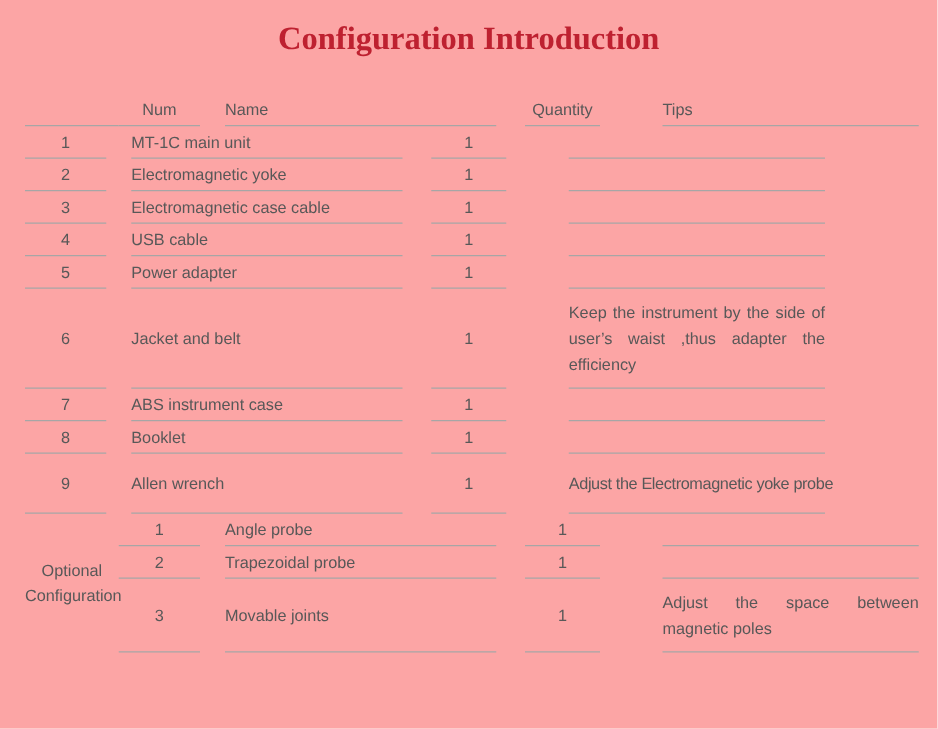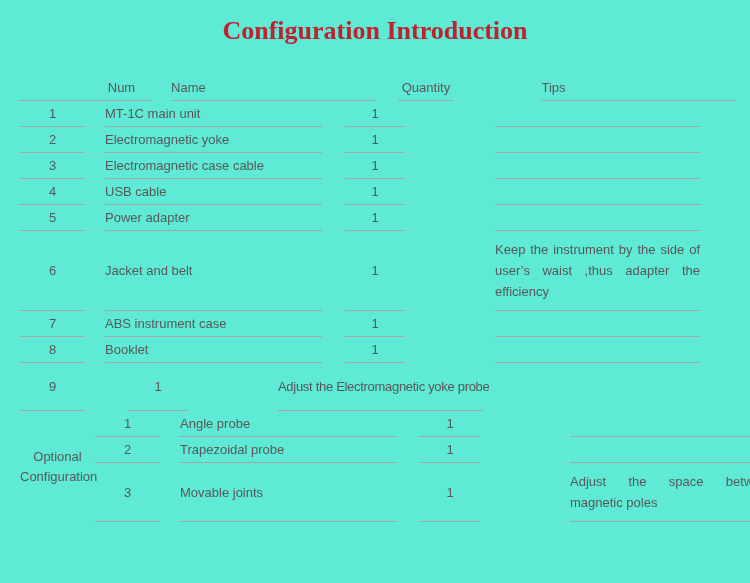--- a/index.html
+++ b/index.html
@@ -1,20 +1,20 @@
 <!DOCTYPE html>
 <html style="--title-color: #be2130; --text-color: #585858; --line-color: #a6a6a6;"><head>
 <meta charset="utf-8">
 <style>
   html, body { margin: 0; padding: 0; background: #ffffff; }
   .page {
     position: relative;
     width: 750px;
     height: 583px;
-    background: #5eead4;
+    background: #fca5a5;
     overflow: hidden;
     font-family: "Liberation Sans", sans-serif;
     font-size: 13px;
     color: var(--text-color, #585858);
   }
   .title {
     margin: 0;
     padding-top: 16px;
     text-align: center;
     font-family: "Liberation Serif", serif;
@@ -36,21 +36,21 @@
   }
   .bline { border-bottom: 1px solid var(--line-color, #a6a6a6); }
 
   .c-group { width: 75px; text-align: center; line-height: 20px; }
   .c-num   { width: 65px; text-align: center; }
   .g1      { width: 20px; }
   .c-name  { width: 217px; text-align: left; }
   .g2      { width: 23px; }
   .c-qty   { width: 60px; text-align: center; }
   .g3      { width: 50px; }
-  .c-tips  { width: 205px; text-align: justify; line-height: 21px; margin-left: 40px; }
+  .c-tips  { width: 205px; text-align: justify; line-height: 21px; }
 
   .group { display: flex; align-items: stretch; }
   .group .rows { flex: 1; }
   .group-label {
     width: 75px;
     display: flex;
     flex-direction: column;
     justify-content: center;
     text-align: center;
     line-height: 20px;
@@ -148,20 +148,21 @@
               <div class="cell g1"></div>
               <div class="cell c-name bline">Booklet</div>
               <div class="cell g2"></div>
               <div class="cell c-qty bline">1</div>
               <div class="cell g3"></div>
               <div class="cell c-tips bline"></div>
             </div>
             <div class="row row-tip">
               <div class="cell c-num bline">9</div>
               <div class="cell g1"></div>
+              <div class="cell c-name bline">Allen wrench</div>
               <div class="cell g2"></div>
               <div class="cell c-qty bline">1</div>
               <div class="cell g3"></div>
               <div class="cell c-tips bline nowrap">Adjust the Electromagnetic yoke probe</div>
             </div>
           </div>
         </div>
         <div class="group">
           <div class="group-label">Optional Configuration</div>
           <div class="rows">

